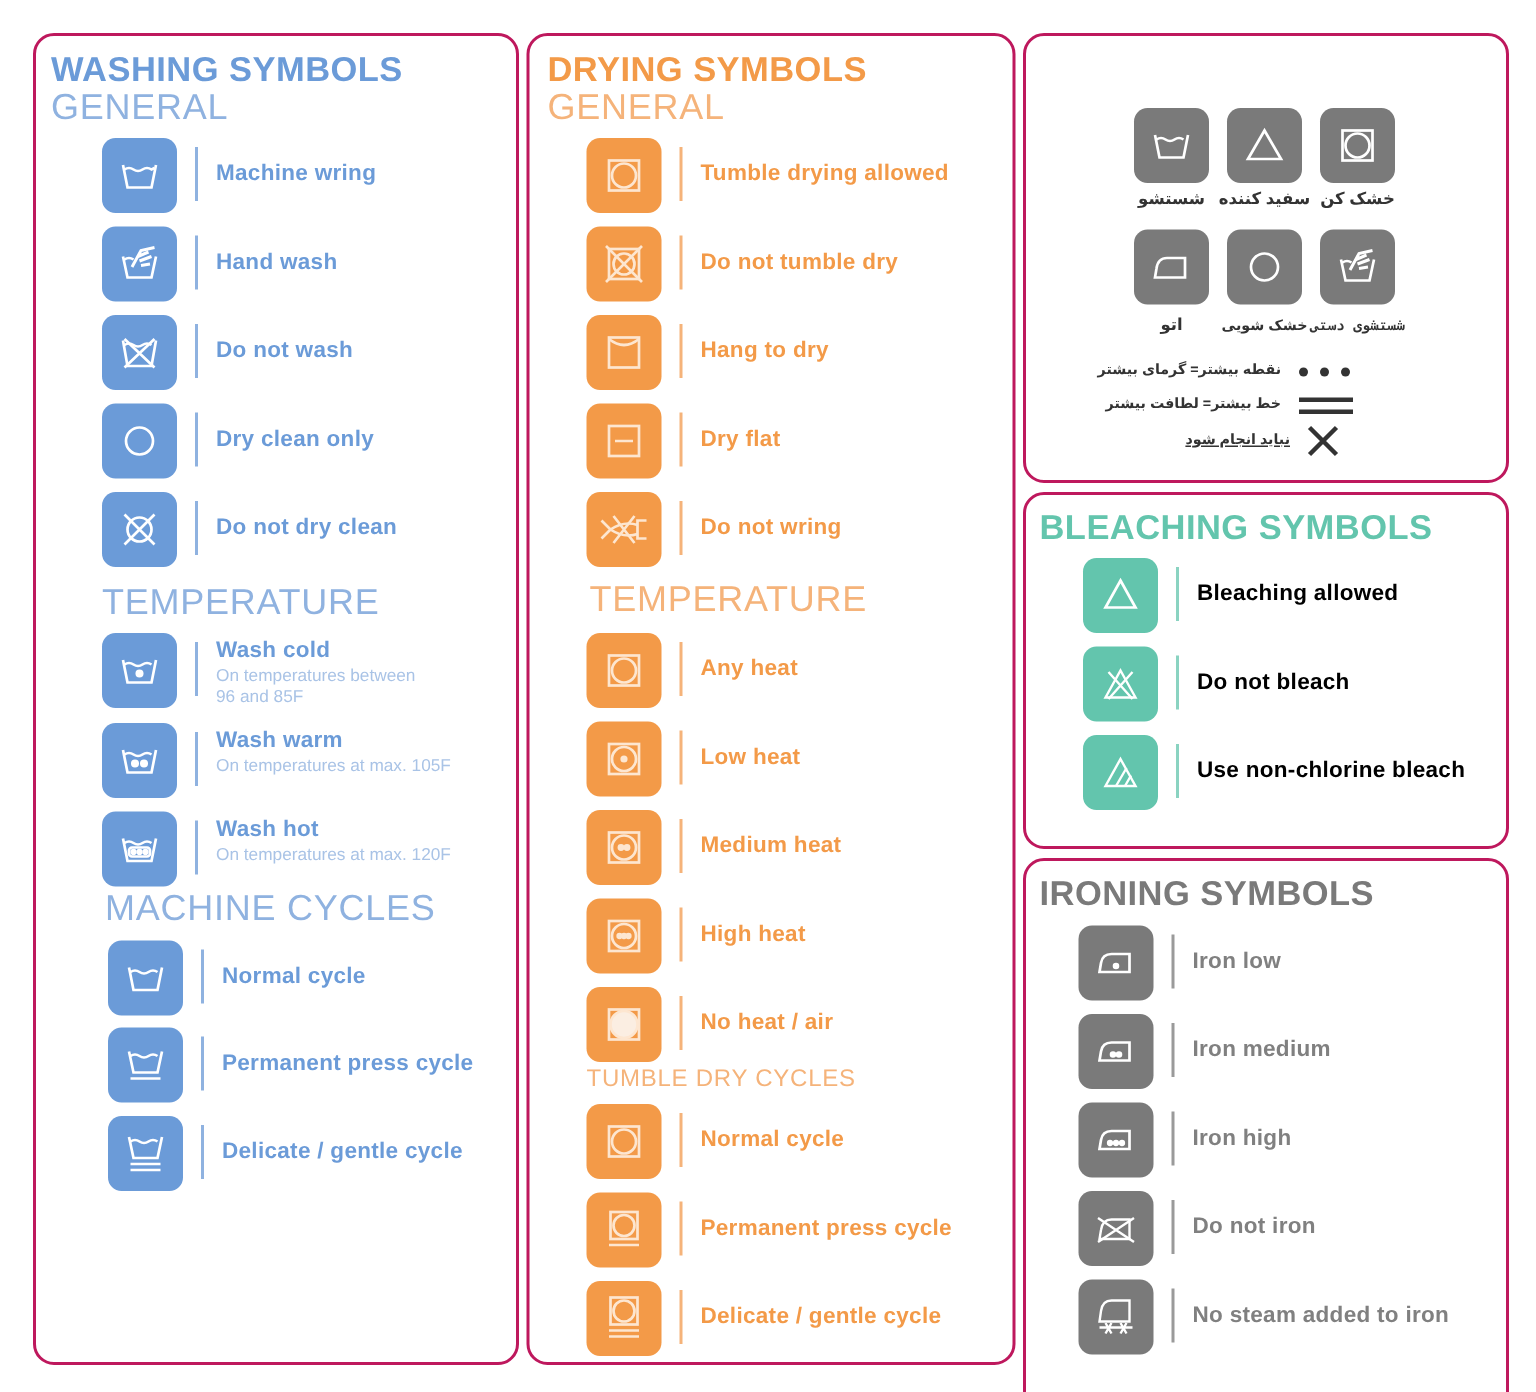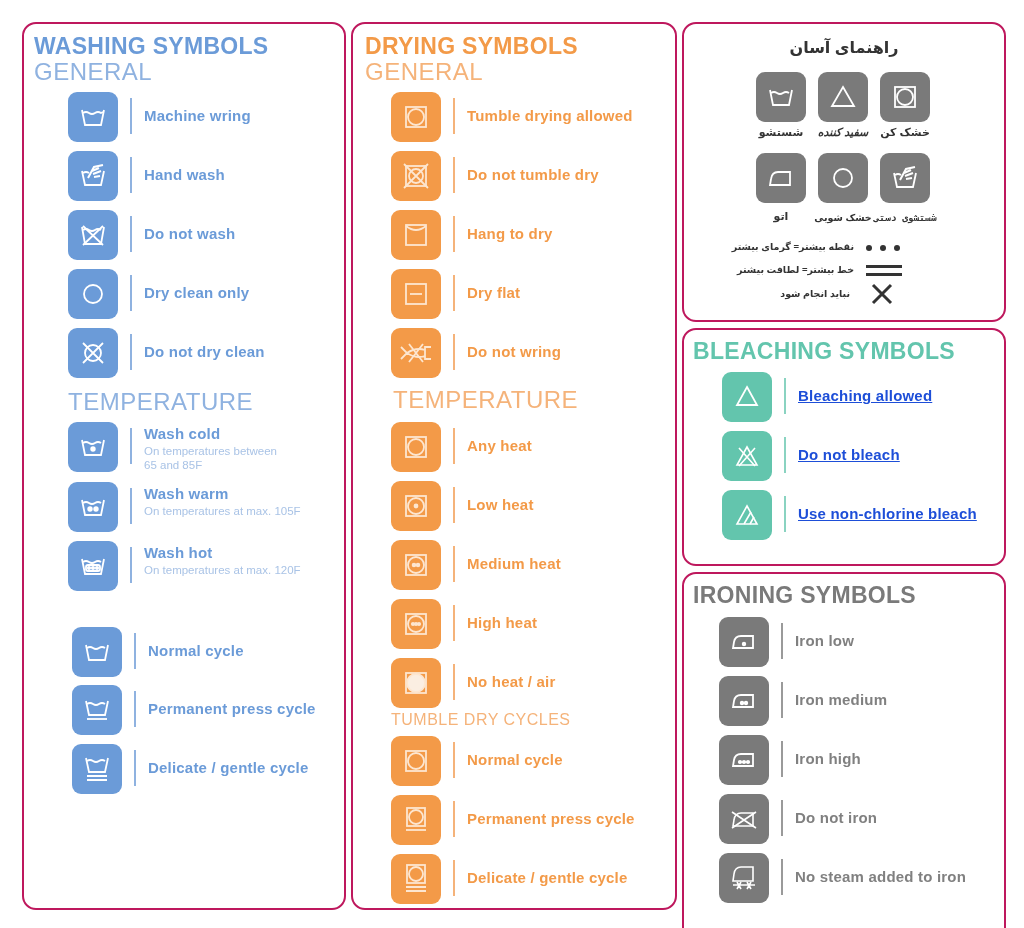--- a/index.html
+++ b/index.html
@@ -43,21 +43,21 @@
   }
   .blue .ico { background: #6b9bd8; }
   .blue .bar { background: #8fb2e0; }
   .blue .lbl { color: #6b9bd8; }
   .blue .sub { color: #a9c3e6; }
   .orange .ico { background: #f39a48; }
   .orange .bar { background: #f5b37a; }
   .orange .lbl { color: #f39a48; }
   .teal .ico { background: #63c5ad; }
   .teal .bar { background: #8ad3c1; }
-  .teal .lbl { color: #1d4ed8; text-decoration: underline; }
+  .teal .lbl { color: #000000; }
   .gray .ico { background: #7a7a7a; }
   .gray .bar { background: #9a9a9a; }
   .gray .lbl { color: #7a7a7a; font-weight: normal; font-size: 15px; }
   .gray .lbl { font-weight: bold; color: #808080; }
 
   .fa-title { position: absolute; left: 0; width: 100%; text-align: center; top: 14px; font-size: 16px; font-weight: bold; color: #333; direction: rtl; }
   .fa-ico { position: absolute; width: 50px; height: 50px; border-radius: 9px; background: #7a7a7a; }
   .fa-ico svg { width: 50px; height: 50px; display: block; }
   .fa-lbl { position: absolute; width: 90px; text-align: center; font-size: 11px; font-weight: bold; color: #333; direction: rtl; white-space: nowrap; }
   .fa-lbl.small { font-size: 9.5px; }
@@ -127,21 +127,21 @@
   <div class="row blue" style="left:44px;top:398px;">
     <div class="ico">
         <svg viewBox="0 0 50 50" fill="none" stroke="#fff" stroke-width="1.8">
           <path d="M14 18 L17 33 H33 L36 18"></path>
           <path d="M15 21 Q18 19 21 21 T27 21 T33 21"></path>
           <circle cx="25" cy="27" r="1.8" fill="#fff"></circle>
         </svg>
       </div>
     <div class="bar"></div>
     <div class="lbl two">Wash cold</div>
-    <div class="sub"><span>On temperatures between</span><br><span>65 and 85F</span></div>
+    <div class="sub"><span>On temperatures between</span><br><span>96 and 85F</span></div>
   </div>
   <div class="row blue" style="left:44px;top:458px;">
     <div class="ico">
         <svg viewBox="0 0 50 50" fill="none" stroke="#fff" stroke-width="1.8">
           <path d="M14 18 L17 33 H33 L36 18"></path>
           <path d="M15 21 Q18 19 21 21 T27 21 T33 21"></path>
           <circle cx="22" cy="27" r="1.8" fill="#fff"></circle>
           <circle cx="28" cy="27" r="1.8" fill="#fff"></circle>
         </svg>
       </div>
@@ -158,20 +158,21 @@
           <circle cx="21" cy="27" r="1.2" fill="#fff"></circle>
           <circle cx="25" cy="27" r="1.2" fill="#fff"></circle>
           <circle cx="29" cy="27" r="1.2" fill="#fff"></circle>
         </svg>
       </div>
     <div class="bar"></div>
     <div class="lbl two">Wash hot</div>
     <div class="sub">On temperatures at max. 120F</div>
   </div>
 
+  <div class="h2" style="left:46px;top:568px;color:#8fb2e0;">MACHINE CYCLES</div>
 
   <div class="row blue" style="left:48px;top:603px;">
     <div class="ico">
         <svg viewBox="0 0 50 50" fill="none" stroke="#fff" stroke-width="1.8">
           <path d="M14 18 L17 33 H33 L36 18"></path>
           <path d="M15 21 Q18 19 21 21 T27 21 T33 21"></path>
         </svg>
       </div>
     <div class="bar"></div>
     <div class="lbl">Normal cycle</div>
@@ -345,42 +346,41 @@
           <circle cx="25" cy="20" r="7"></circle>
           <path d="M15 33 H35 M15 37 H35"></path>
         </svg>
       </div>
     <div class="bar"></div>
     <div class="lbl">Delicate / gentle cycle</div>
   </div>
 </div>
 
 <div class="panel" style="left:682px;top:22px;width:324px;height:300px;">
-  <div class="fa-title">راهنمای آسان</div>
 
   <div class="fa-ico" style="left:196px;top:48px;">
       <svg viewBox="0 0 50 50" fill="none" stroke="#fff" stroke-width="1.8">
         <rect x="15" y="15" width="20" height="20"></rect>
         <circle cx="25" cy="25" r="8"></circle>
       </svg>
     </div>
   <div class="fa-ico" style="left:134px;top:48px;">
       <svg viewBox="0 0 50 50" fill="none" stroke="#fff" stroke-width="1.8">
         <path d="M25 15 L36 34 H14 Z"></path>
       </svg>
     </div>
   <div class="fa-ico" style="left:72px;top:48px;">
       <svg viewBox="0 0 50 50" fill="none" stroke="#fff" stroke-width="1.8">
         <path d="M14 18 L17 33 H33 L36 18"></path>
         <path d="M15 21 Q18 19 21 21 T27 21 T33 21"></path>
       </svg>
     </div>
 
   <div class="fa-lbl" style="left:176px;top:102px;">خشک کن</div>
-  <div class="fa-lbl" style="left:114px;top:102px;font-style:italic;">سفید کننده</div>
+  <div class="fa-lbl" style="left:114px;top:102px;">سفید کننده</div>
   <div class="fa-lbl" style="left:52px;top:102px;">شستشو</div>
 
   <div class="fa-ico" style="left:196px;top:129px;">
       <svg viewBox="0 0 50 50" fill="none" stroke="#fff" stroke-width="1.8">
         <path d="M14 20 L17 34 H33 L36 20"></path>
         <path d="M15 22 Q18 20 21 22"></path>
         <path d="M20 27 L26 16 L35 14 M24 20 L31 17 M25 23 L33 20 M26 26 L32 25" stroke-width="2"></path>
       </svg>
     </div>
   <div class="fa-ico" style="left:134px;top:129px;">
@@ -409,21 +409,21 @@
     <span style="position:absolute;left:0;top:0;width:36px;height:3px;background:#333;"></span>
     <span style="position:absolute;left:0;top:8px;width:36px;height:3px;background:#333;"></span>
   </div>
   <div class="fa-legend" style="right:150px;top:240px;">خط بیشتر= لطافت بیشتر</div>
 
   <div style="position:absolute;left:186px;top:258px;width:24px;height:24px;">
     <svg viewBox="0 0 24 24" width="24" height="24">
         <path d="M3 3 L21 21 M21 3 L3 21" stroke="#333" stroke-width="3"></path>
       </svg>
   </div>
-  <div class="fa-legend" style="right:154px;top:264px;">نباید انجام شود</div>
+  <div class="fa-legend" style="right:144px;top:264px;text-decoration:underline;">نباید انجام شود</div>
 </div>
 
 <div class="panel" style="left:682px;top:328px;width:324px;height:238px;">
   <div class="h1" style="left:9px;top:8px;color:#63c5ad;">BLEACHING SYMBOLS</div>
 
   <div class="row teal" style="left:38px;top:42px;">
     <div class="ico">
         <svg viewBox="0 0 50 50" fill="none" stroke="#fff" stroke-width="1.8">
           <path d="M25 15 L35 33 H15 Z"></path>
         </svg>

